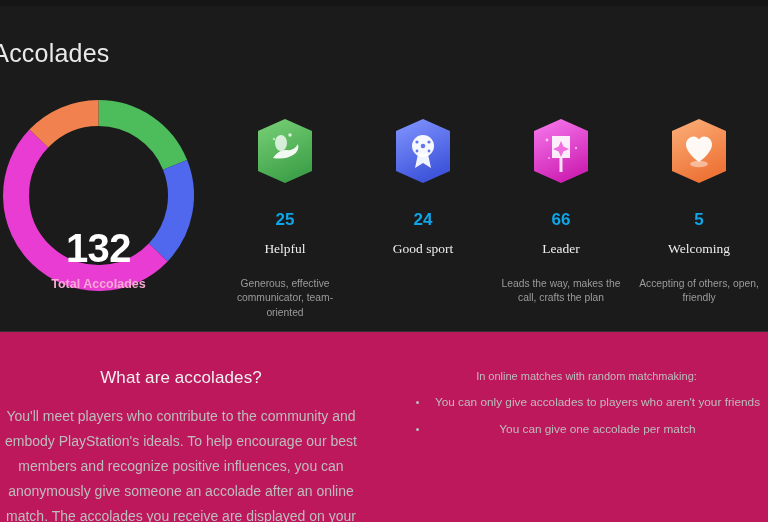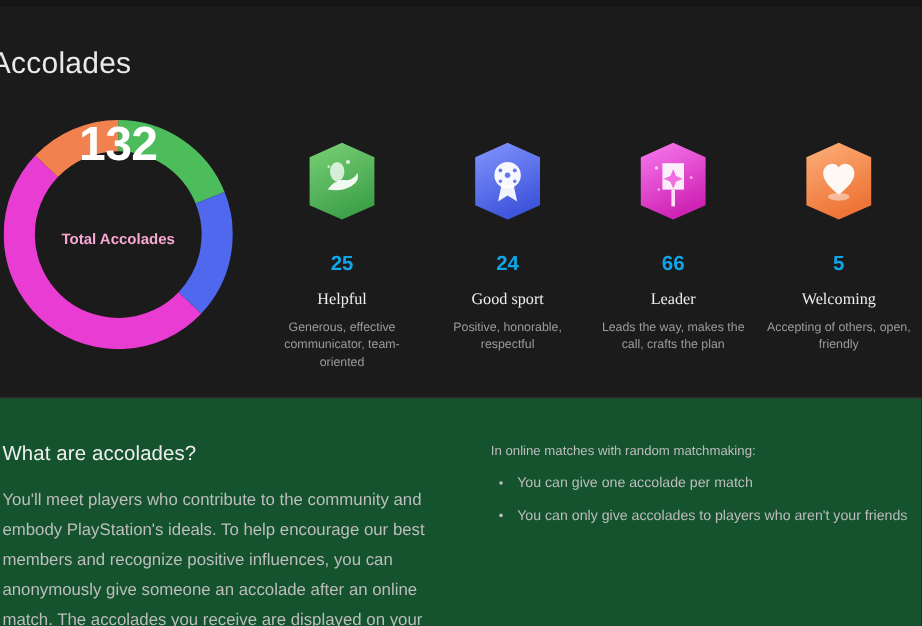--- a/index.html
+++ b/index.html
@@ -55,23 +55,22 @@
   }
   .donut-svg { display: block; width: 191px; height: 191px; }
 
   .donut-center {
     position: absolute;
     left: 0; top: 0;
     width: 191px; height: 191px;
     display: flex;
     flex-direction: column;
     align-items: center;
-    justify-content: flex-start;
+    justify-content: flex-end;
     pointer-events: none;
-    gap: 43px;
   }
   .donut-total {
     font-size: 40px;
     font-weight: 700;
     color: #ffffff;
     line-height: 1;
     letter-spacing: -.5px;
   }
   .donut-label {
     margin-top: 9px;
@@ -105,21 +104,21 @@
   }
   .badge-title {
     margin-top: 13px;
     font-size: 13.5px;
     color: #ededed;
     font-weight: 400;
     line-height: 1.15;
     font-family: Liberation Serif, serif;
   }
   .badge-desc {
-    margin-top: 10px;
+    margin-top: 20px;
     font-size: 10.3px;
     color: #9b9b9b;
     line-height: 1.42;
     max-width: 132px;
   }
 
   
   .divider {
     position: absolute;
     left: 0;
@@ -128,21 +127,22 @@
     height: 1px;
     background: #333333;
   }
 
   
   .info-section {
     position: absolute;
     top: 332px; left: 0;
     width: 768px;
     height: 190px;
-    background: #14532d;
+    background: #be185d;
+    text-align: center;
   }
   .info-col { position: absolute; top: 36px; }
   .info-col.left  { left: 2px;   width: 358px; }
   .info-col.right { left: 409px; width: 355px; }
 
   .info-heading {
     font-size: 17px;
     font-weight: 400;
     color: #efefef;
     margin-bottom: 16px;
@@ -234,21 +234,20 @@
         <path d="M25 36 L22 50 L30 45 L38 50 L35 36 Z" fill="#ffffff" opacity="0.92"></path>
         <circle cx="30" cy="28" r="11" fill="#ffffff" opacity="0.95"></circle>
         <circle cx="30" cy="28" r="2.3" fill="#6377ef"></circle>
         <circle cx="24" cy="24" r="1.6" fill="#6377ef"></circle>
         <circle cx="36" cy="24" r="1.6" fill="#6377ef"></circle>
         <circle cx="24" cy="33" r="1.4" fill="#6377ef"></circle>
         <circle cx="36" cy="33" r="1.4" fill="#6377ef"></circle>
       </svg>
       <div class="badge-count">24</div>
       <div class="badge-title">Good sport</div>
-      <div class="badge-desc">Positive, honorable, respectful</div>
     </div>
 
     <div class="badge">
       <svg class="badge-hex" viewBox="0 0 60 66">
         <defs>
           <linearGradient id="gLeader" x1="0" y1="0" x2="0.4" y2="1">
             <stop offset="0" stop-color="#f87cef"></stop>
               <stop offset="1" stop-color="#cf23b5"></stop>
           </linearGradient>
         </defs>
@@ -292,22 +291,22 @@
   <div class="info-col left">
     <h2 class="info-heading">What are accolades?</h2>
     <p class="info-body">You'll meet players who contribute to the community and embody PlayStation's ideals. To help encourage our best members and recognize positive influences, you can anonymously give someone an accolade after an online match. The accolades you receive are displayed on your profile.</p>
   </div>
 
   <div class="info-col right">
     <p class="info-lead">In online matches with random matchmaking:</p>
     <ul class="bullet-list">
       <li>
         <span class="bullet-dot"></span>
-        <span>You can give one accolade per match</span>
+        <span>You can only give accolades to players who aren't your friends</span>
       </li>
       <li>
         <span class="bullet-dot"></span>
-        <span>You can only give accolades to players who aren't your friends</span>
+        <span>You can give one accolade per match</span>
       </li>
     </ul>
   </div>
 
 </section>
 
 </body></html>

